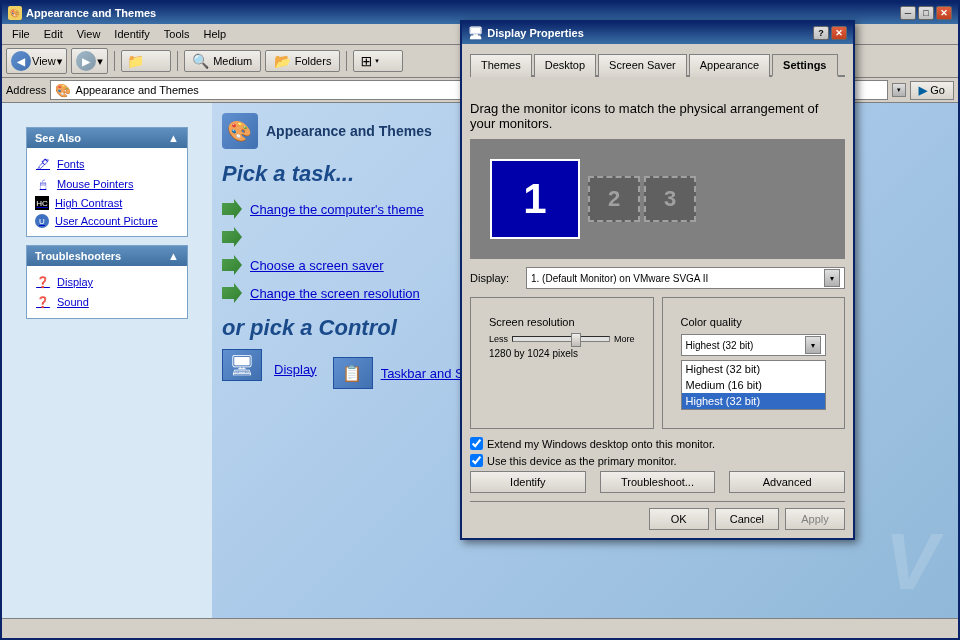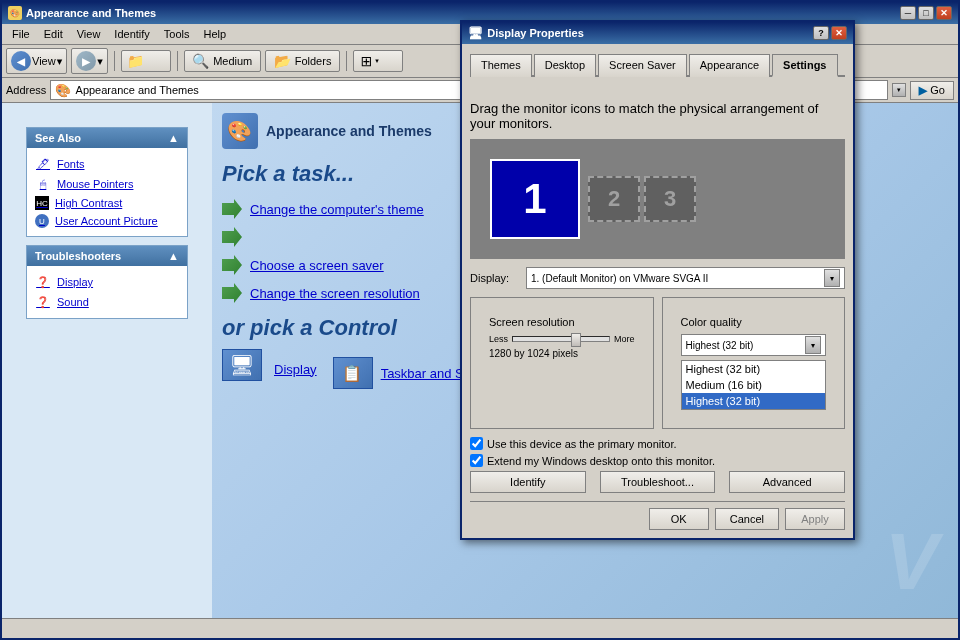--- a/index.html
+++ b/index.html
@@ -893,25 +893,25 @@
           <div class="color-dropdown">
             <div class="color-option">Highest (32 bit)</div>
             <div class="color-option">Medium (16 bit)</div>
             <div class="color-option selected">Highest (32 bit)</div>
           </div>
         </div>
       </div>
 
       <div class="checkbox-row">
         <input type="checkbox" checked="" style="">
-        <span>Use this device as the primary monitor.</span>
+        <span>Extend my Windows desktop onto this monitor.</span>
       </div>
       <div class="checkbox-row">
         <input type="checkbox" checked="" style="">
-        <span>Extend my Windows desktop onto this monitor.</span>
+        <span>Use this device as the primary monitor.</span>
       </div>
 
       <div class="three-btn-row">
         <div class="identify-btn">Identify</div>
         <div class="troubleshoot-btn">Troubleshoot...</div>
         <div class="advanced-btn">Advanced</div>
       </div>
 
       <div style="height:1px;background:#808080;margin:4px 0;"></div>
 

